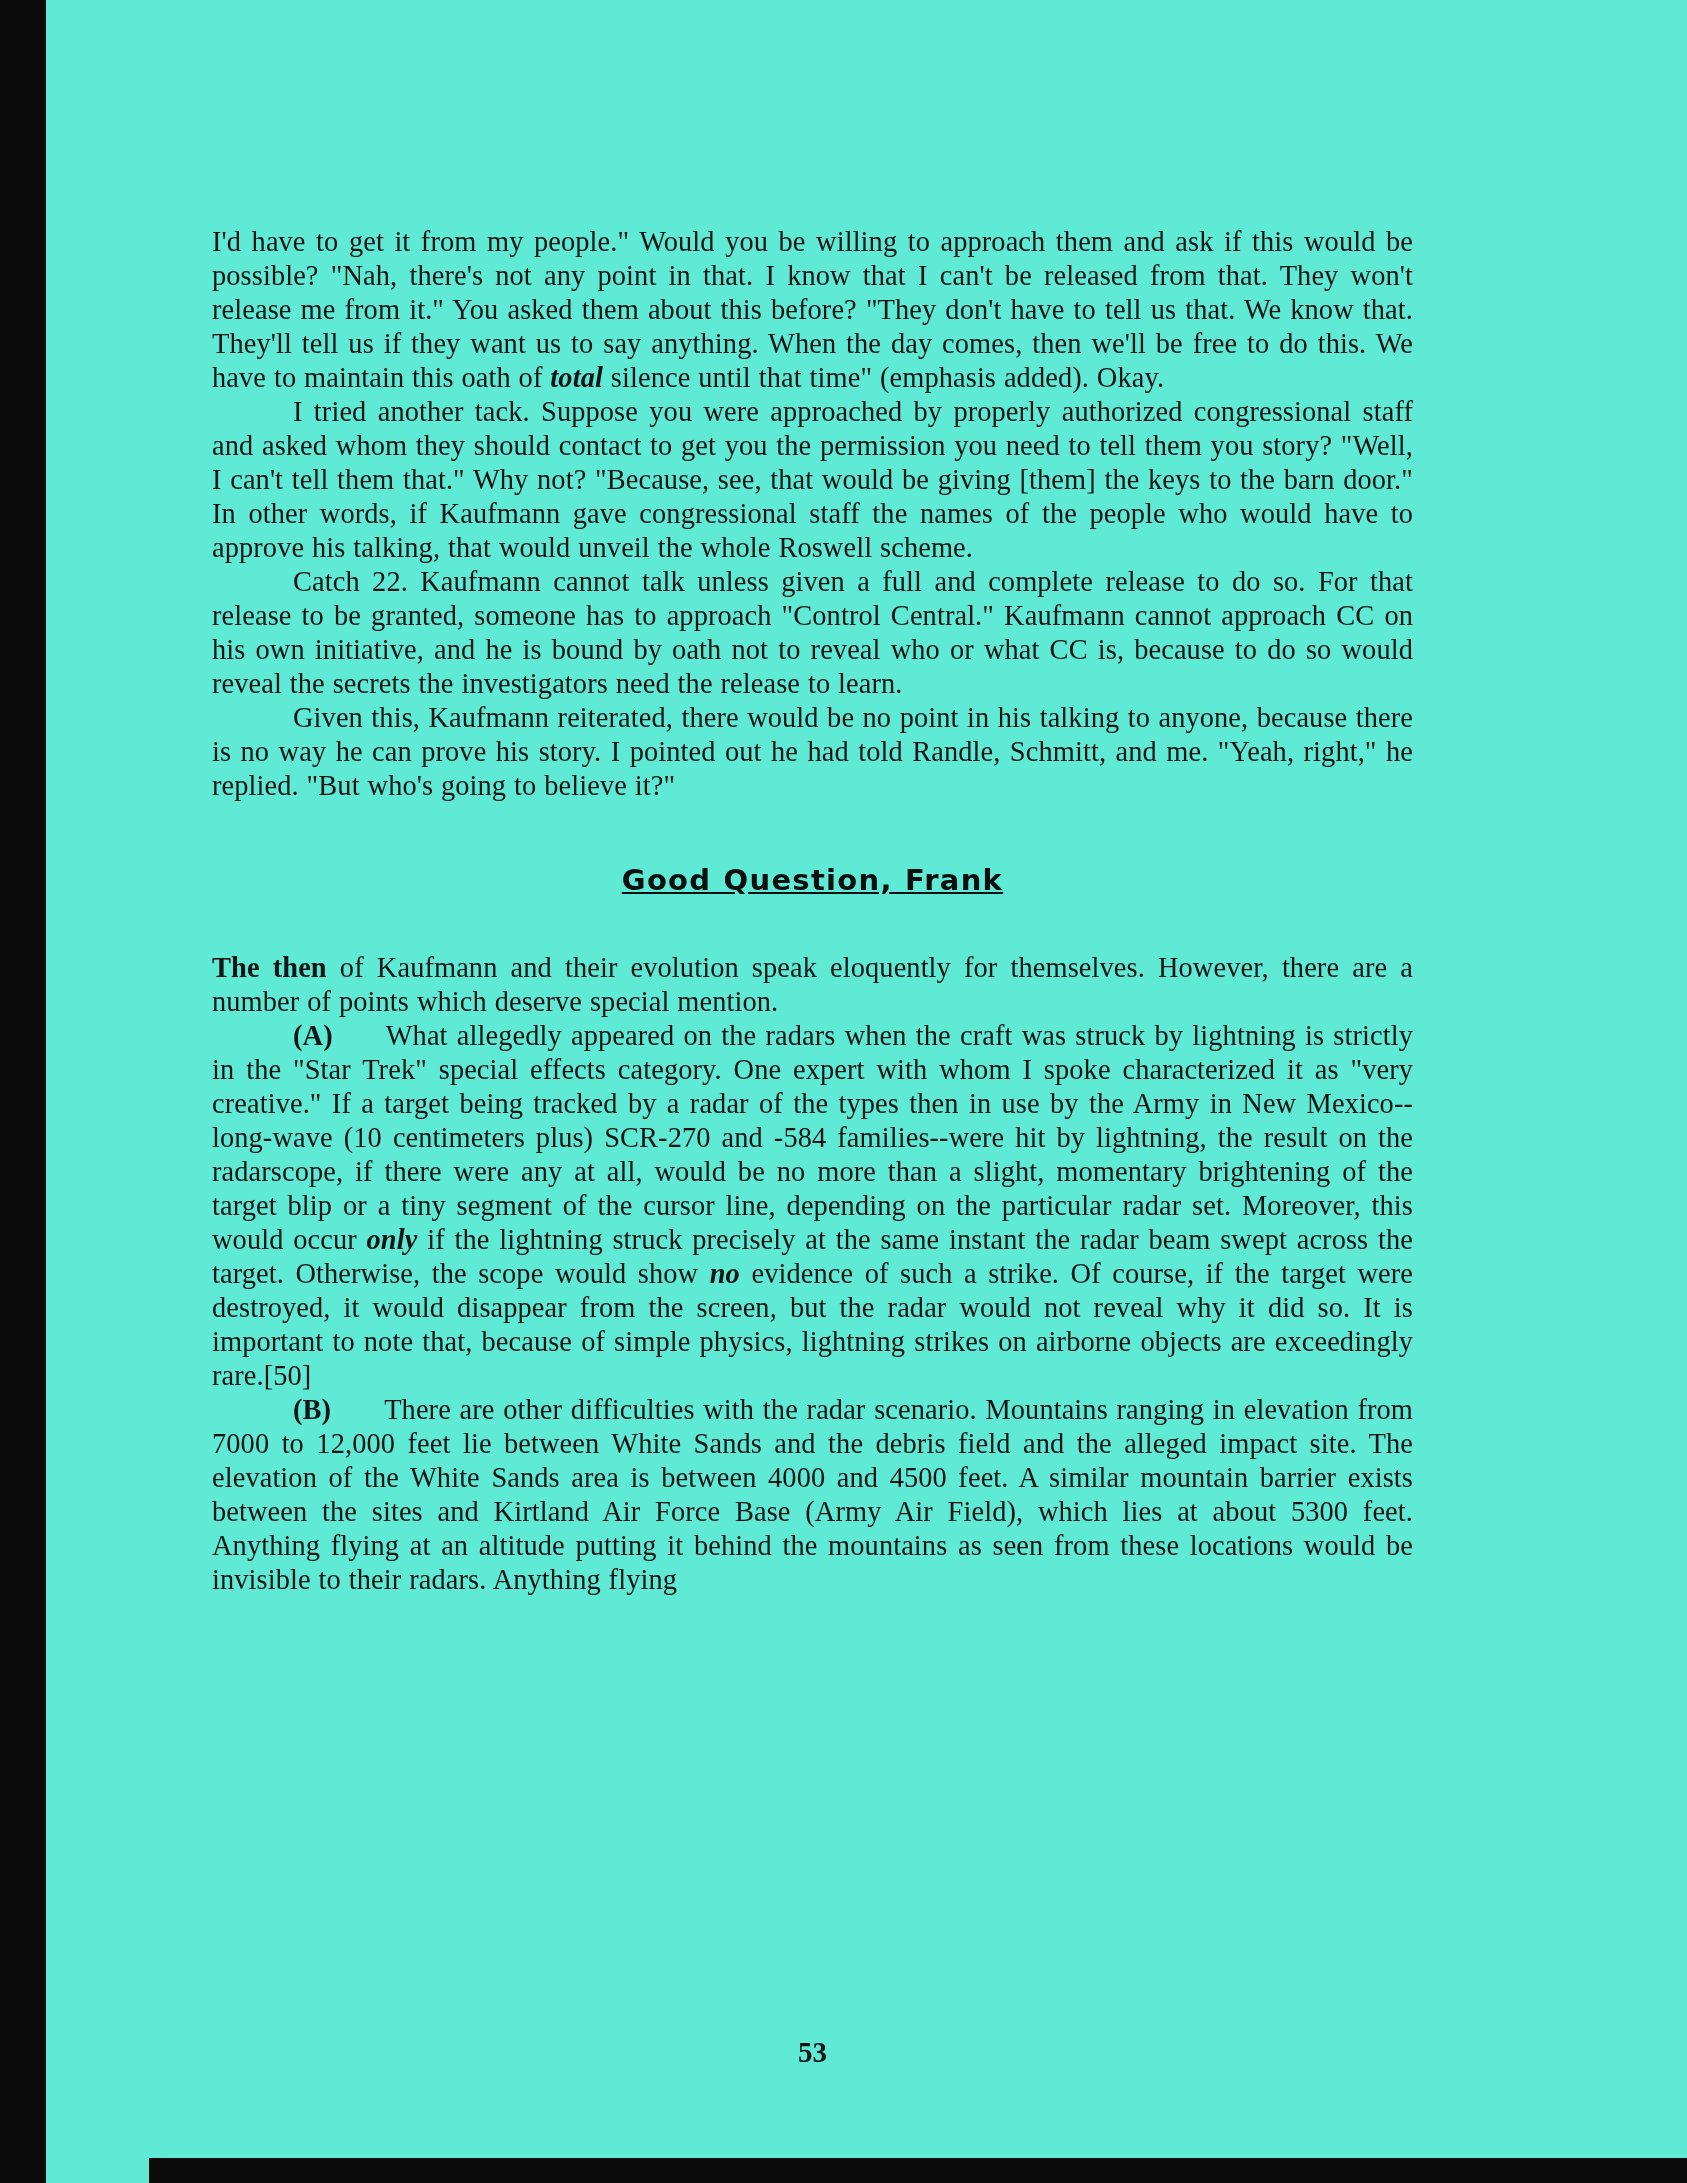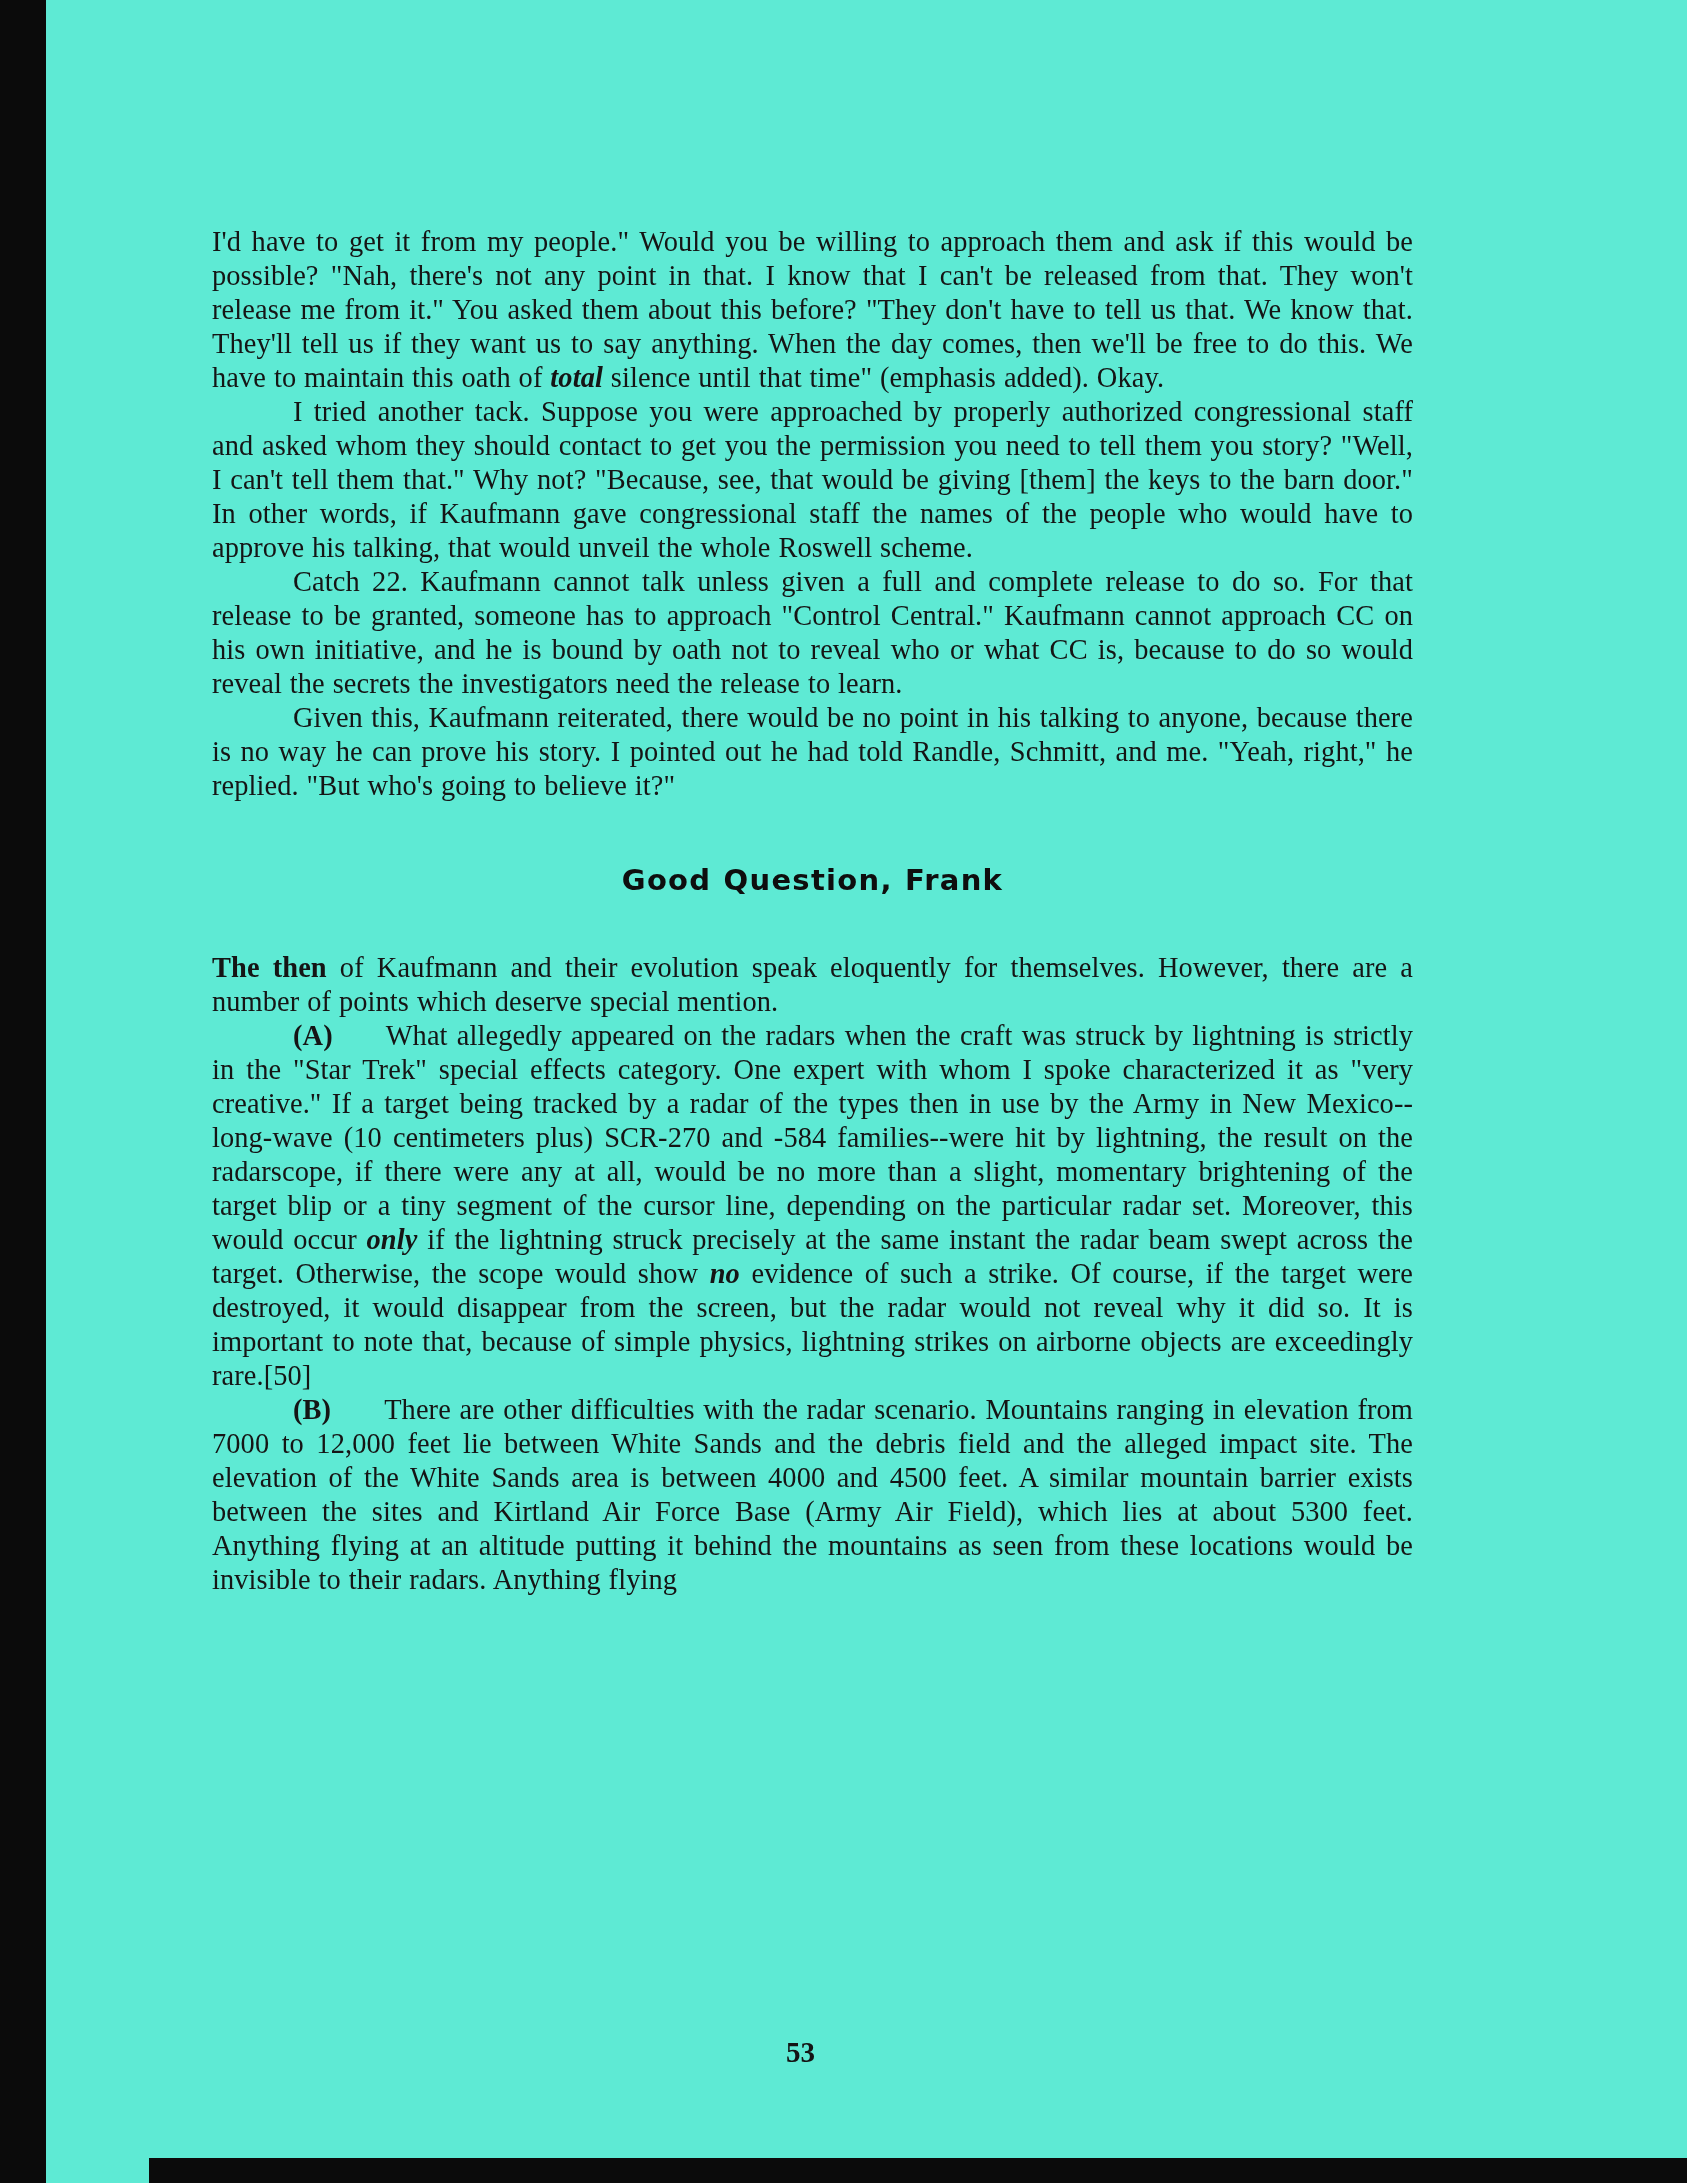--- a/index.html
+++ b/index.html
@@ -61,24 +61,25 @@
   }
   .heading {
     margin: 60px 0 54px 0;
     text-align: center;
     text-indent: 0;
     font-family: "DejaVu Sans", sans-serif;
     font-weight: 800;
     font-size: 29px;
     letter-spacing: 1.3px;
     color: #0e0e0e;
+    text-decoration: underline;
   }
   .page-number {
     position: absolute;
-    left: 200px;
+    left: 212px;
     top: 2036px;
     width: 1201px;
     text-align: center;
     font-size: 29px;
     font-weight: 700;
     color: #141414;
     font-family: Liberation Serif, serif;
   }
 </style>
 </head>

